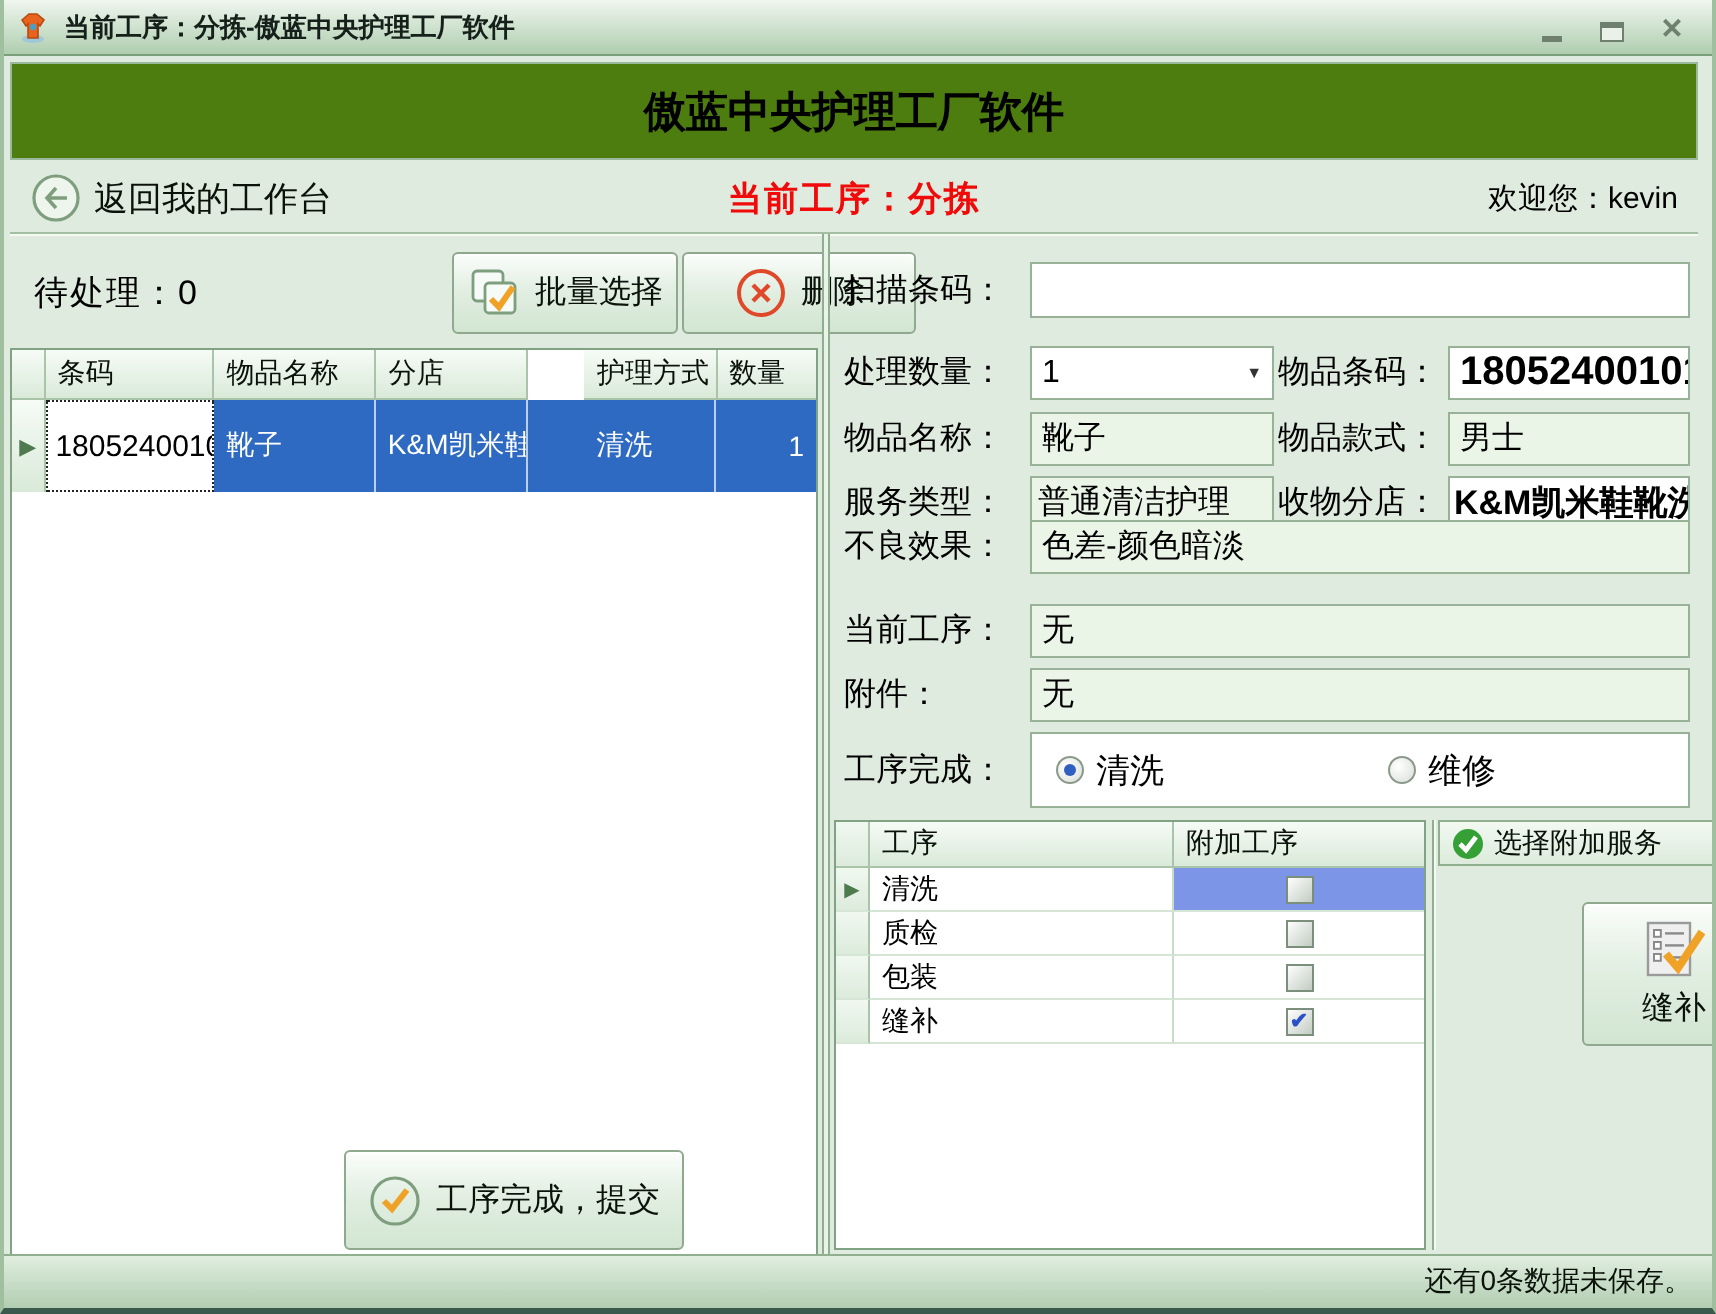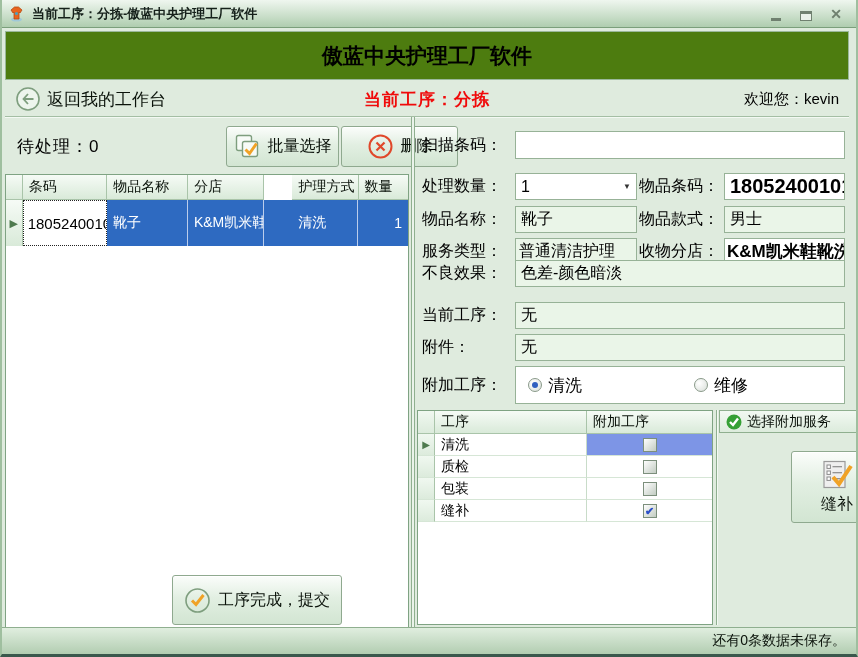--- a/index.html
+++ b/index.html
@@ -289,21 +289,21 @@
       <span class="flabel" style="top:3px;">当前工序：</span>
       <div class="field f-wide ro" style="top:0; height:27px;">无</div>
     </div>
 
     <div class="frow" style="top:217px; height:27px;">
       <span class="flabel" style="top:3px;">附件：</span>
       <div class="field f-wide ro" style="top:0; height:27px;">无</div>
     </div>
 
     <div class="frow" style="top:249px; height:38px;">
-      <span class="flabel" style="top:9px;">附加工序：</span>
+      <span class="flabel" style="top:9px;">工序完成：</span>
       <div class="radiobox" style="top:0;">
         <span class="radioitem r1">
           <span class="radio checked"></span>
           <span>清洗</span>
         </span>
         <span class="radioitem r2">
           <span class="radio"></span>
           <span>维修</span>
         </span>
       </div>

